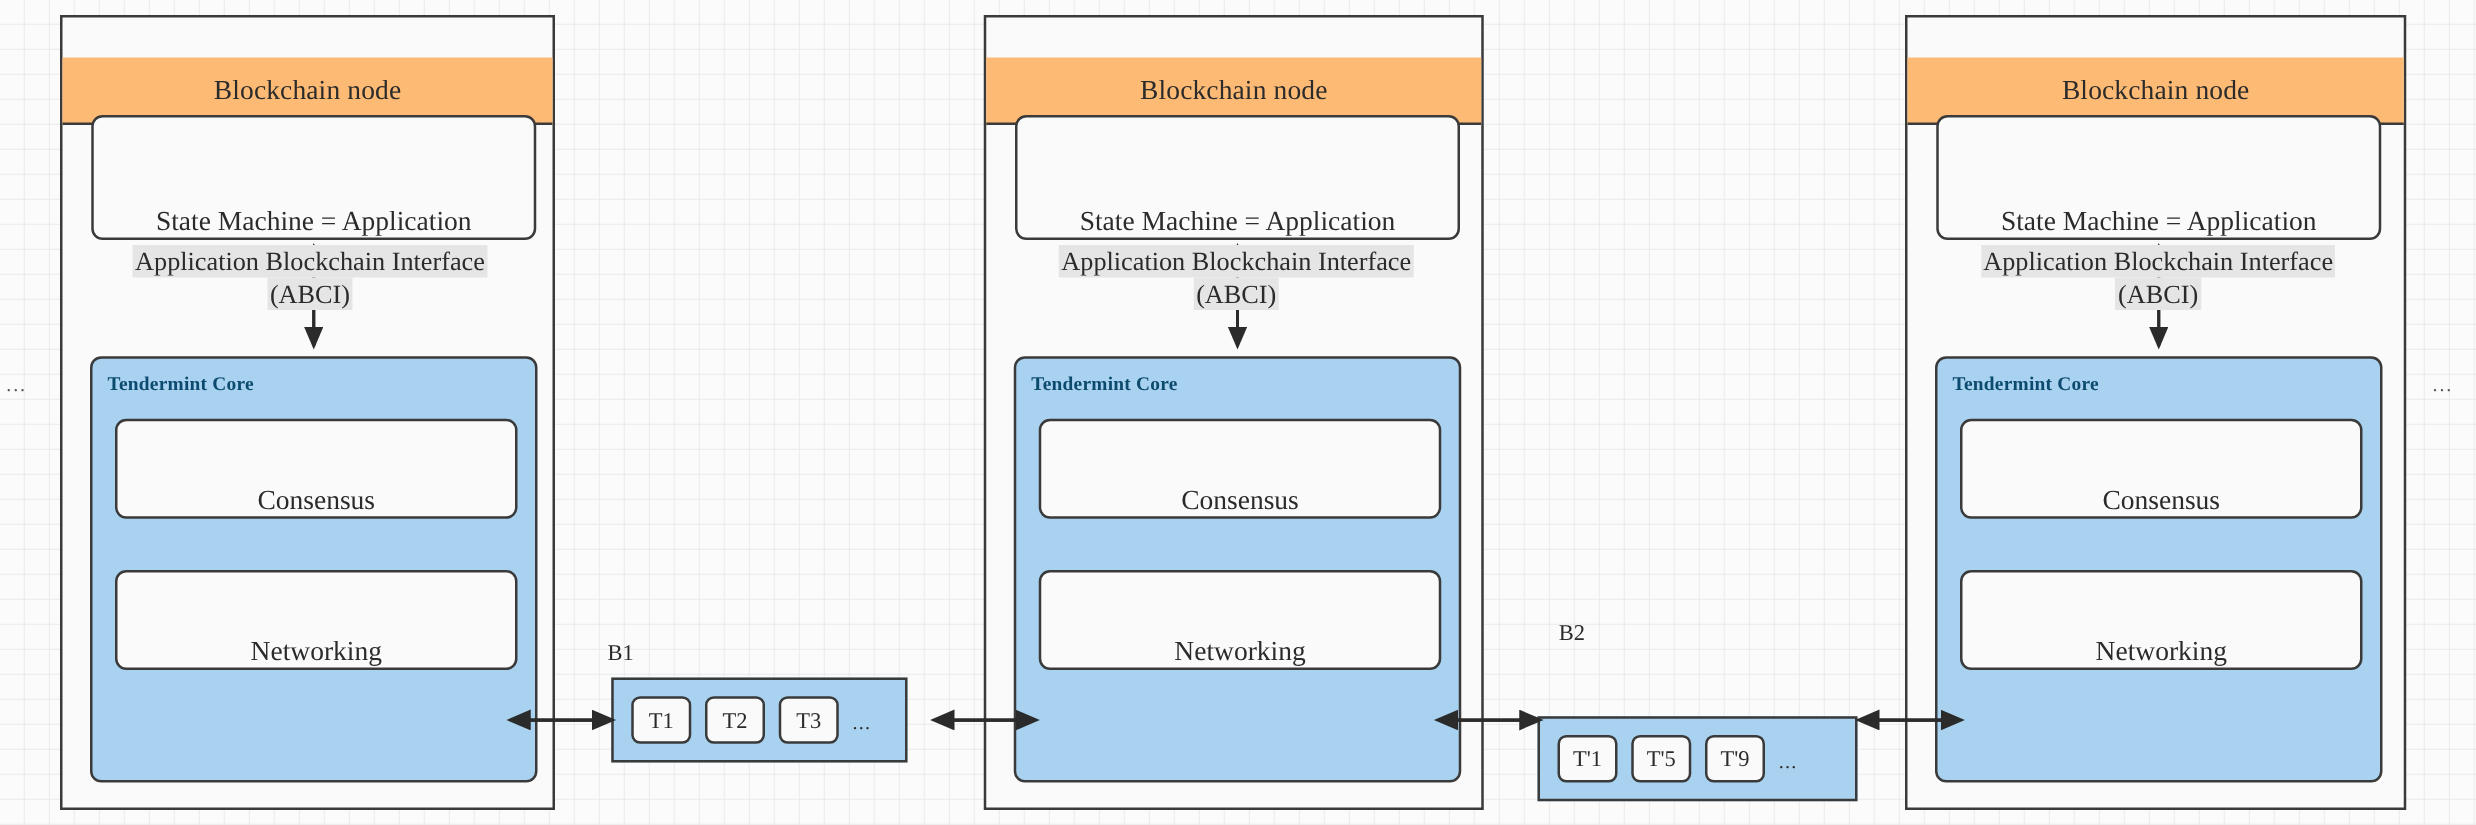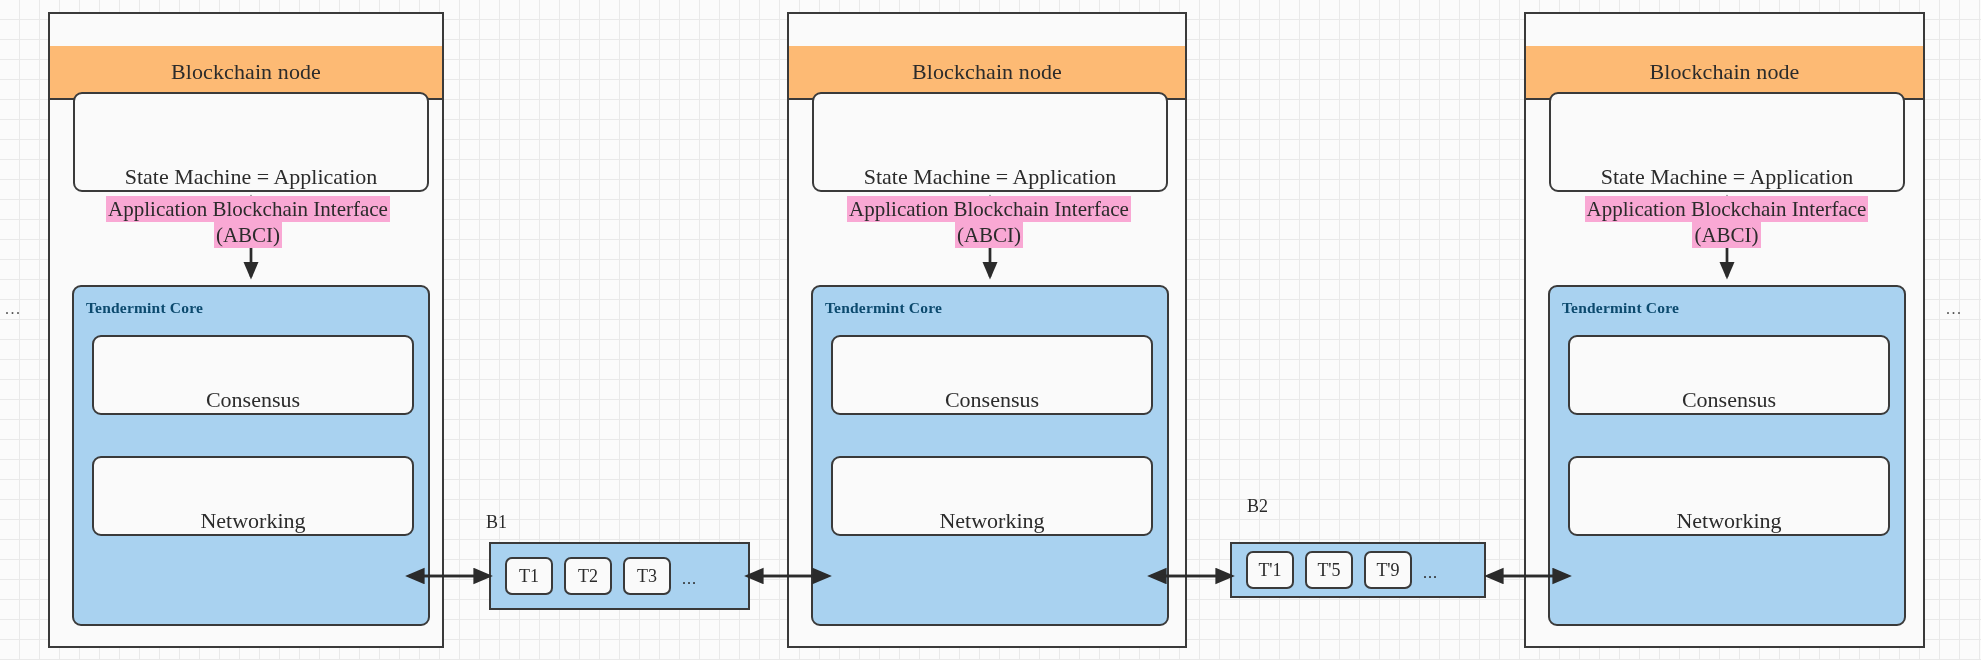--- a/index.html
+++ b/index.html
@@ -77,21 +77,21 @@
 
   .abci-label {
     position: absolute;
     text-align: center;
     font-size: 21px;
     line-height: 26px;
     color: #2b2b2b;
   }
   .abci-label span {
     display: inline-block;
-    background: #f9a8d4;
+    background: #e5e5e5;
     padding: 0 2px;
   }
 
   
   .arrow-svg {
     position: absolute;
     overflow: visible;
   }
 
   
@@ -231,21 +231,21 @@
         <span>Consensus</span>
       </div>
       <div class="rbox" style="left:18px; top:169px; width:322px; height:80px;">
         <span>Networking</span>
       </div>
     </div>
   </div>
 
   <div class="block-label" style="left:486px; top:512px;">B1</div>
 
-  <div class="block" style="left:489px; top:542px; width:261px; height:68px;">
+  <div class="block" style="left:489px; top:542px; width:237px; height:68px;">
     <div class="tx">T1</div>
     <div class="tx">T2</div>
     <div class="tx">T3</div>
     <div class="tx-ellipsis">...</div>
   </div>
 
   <svg class="arrow-svg" style="left:403px; top:556px; width:92px; height:40px;">
     <defs>
       <marker id="ahh" markerWidth="10" markerHeight="10" refX="6" refY="3.2" orient="auto">
         <path d="M0,0 L7.5,3.2 L0,6.4 z" fill="#2b2b2b"></path>
@@ -255,21 +255,21 @@
     <line x1="12" y1="20" x2="86" y2="20" stroke="#2b2b2b" stroke-width="2.6" marker-end="url(#ahh)"></line>
   </svg>
 
   <svg class="arrow-svg" style="left:742px; top:556px; width:92px; height:40px;">
     <line x1="80" y1="20" x2="6" y2="20" stroke="#2b2b2b" stroke-width="2.6" marker-end="url(#ahh)"></line>
     <line x1="12" y1="20" x2="86" y2="20" stroke="#2b2b2b" stroke-width="2.6" marker-end="url(#ahh)"></line>
   </svg>
 
   <div class="block-label" style="left:1247px; top:496px;">B2</div>
 
-  <div class="block" style="left:1230px; top:542px; width:256px; height:56px;">
+  <div class="block" style="left:1230px; top:573px; width:256px; height:68px;">
     <div class="tx">T'1</div>
     <div class="tx">T'5</div>
     <div class="tx">T'9</div>
     <div class="tx-ellipsis">...</div>
   </div>
 
   <svg class="arrow-svg" style="left:1145px; top:556px; width:92px; height:40px;">
     <line x1="80" y1="20" x2="6" y2="20" stroke="#2b2b2b" stroke-width="2.6" marker-end="url(#ahh)"></line>
     <line x1="12" y1="20" x2="86" y2="20" stroke="#2b2b2b" stroke-width="2.6" marker-end="url(#ahh)"></line>
   </svg>

